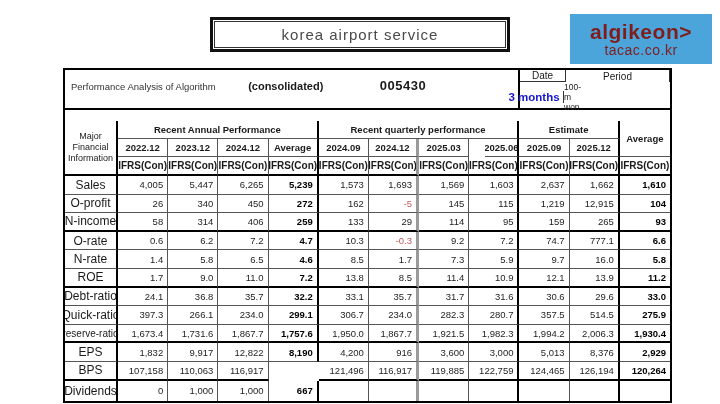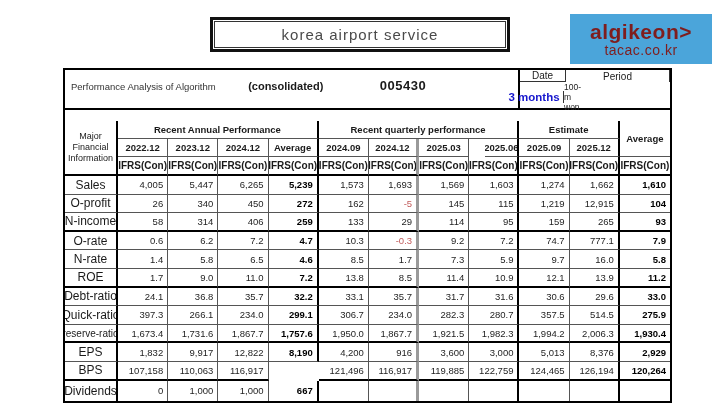--- a/index.html
+++ b/index.html
@@ -142,21 +142,21 @@
       <div class="cell head-ifrs hB2 noR" style="grid-area: 3 / 12;">IFRS(Con)</div>
       <div class="cell rlabel bR" style="grid-area: 4 / 1;">Sales</div>
       <div class="cell num" style="grid-area: 4 / 2;">4,005</div>
       <div class="cell num" style="grid-area: 4 / 3;">5,447</div>
       <div class="cell num" style="grid-area: 4 / 4;">6,265</div>
       <div class="cell num bR bold" style="grid-area: 4 / 5;">5,239</div>
       <div class="cell num" style="grid-area: 4 / 6;">1,573</div>
       <div class="cell num bG" style="grid-area: 4 / 7;">1,693</div>
       <div class="cell num" style="grid-area: 4 / 8;">1,569</div>
       <div class="cell num bR" style="grid-area: 4 / 9;">1,603</div>
-      <div class="cell num" style="grid-area: 4 / 10;">1,274</div>
+      <div class="cell num" style="grid-area: 4 / 10;">2,637</div>
       <div class="cell num bR" style="grid-area: 4 / 11;">1,662</div>
       <div class="cell num noR bold" style="grid-area: 4 / 12;">1,610</div>
       <div class="cell rlabel bR" style="grid-area: 5 / 1;">O-profit</div>
       <div class="cell num" style="grid-area: 5 / 2;">26</div>
       <div class="cell num" style="grid-area: 5 / 3;">340</div>
       <div class="cell num" style="grid-area: 5 / 4;">450</div>
       <div class="cell num bR bold" style="grid-area: 5 / 5;">272</div>
       <div class="cell num" style="grid-area: 5 / 6;">162</div>
       <div class="cell num bG neg" style="grid-area: 5 / 7;">-5</div>
       <div class="cell num" style="grid-area: 5 / 8;">145</div>
@@ -180,21 +180,21 @@
       <div class="cell num" style="grid-area: 7 / 2;">0.6</div>
       <div class="cell num" style="grid-area: 7 / 3;">6.2</div>
       <div class="cell num" style="grid-area: 7 / 4;">7.2</div>
       <div class="cell num bR bold" style="grid-area: 7 / 5;">4.7</div>
       <div class="cell num" style="grid-area: 7 / 6;">10.3</div>
       <div class="cell num bG neg" style="grid-area: 7 / 7;">-0.3</div>
       <div class="cell num" style="grid-area: 7 / 8;">9.2</div>
       <div class="cell num bR" style="grid-area: 7 / 9;">7.2</div>
       <div class="cell num" style="grid-area: 7 / 10;">74.7</div>
       <div class="cell num bR" style="grid-area: 7 / 11;">777.1</div>
-      <div class="cell num noR bold" style="grid-area: 7 / 12;">7.9</div>
+      <div class="cell num noR bold" style="grid-area: 7 / 12;">6.6</div>
       <div class="cell rlabel bR" style="grid-area: 8 / 1;">N-rate</div>
       <div class="cell num" style="grid-area: 8 / 2;">1.4</div>
       <div class="cell num" style="grid-area: 8 / 3;">5.8</div>
       <div class="cell num" style="grid-area: 8 / 4;">6.5</div>
       <div class="cell num bR bold" style="grid-area: 8 / 5;">4.6</div>
       <div class="cell num" style="grid-area: 8 / 6;">8.5</div>
       <div class="cell num bG" style="grid-area: 8 / 7;">1.7</div>
       <div class="cell num" style="grid-area: 8 / 8;">7.3</div>
       <div class="cell num bR" style="grid-area: 8 / 9;">5.9</div>
       <div class="cell num" style="grid-area: 8 / 10;">9.7</div>

